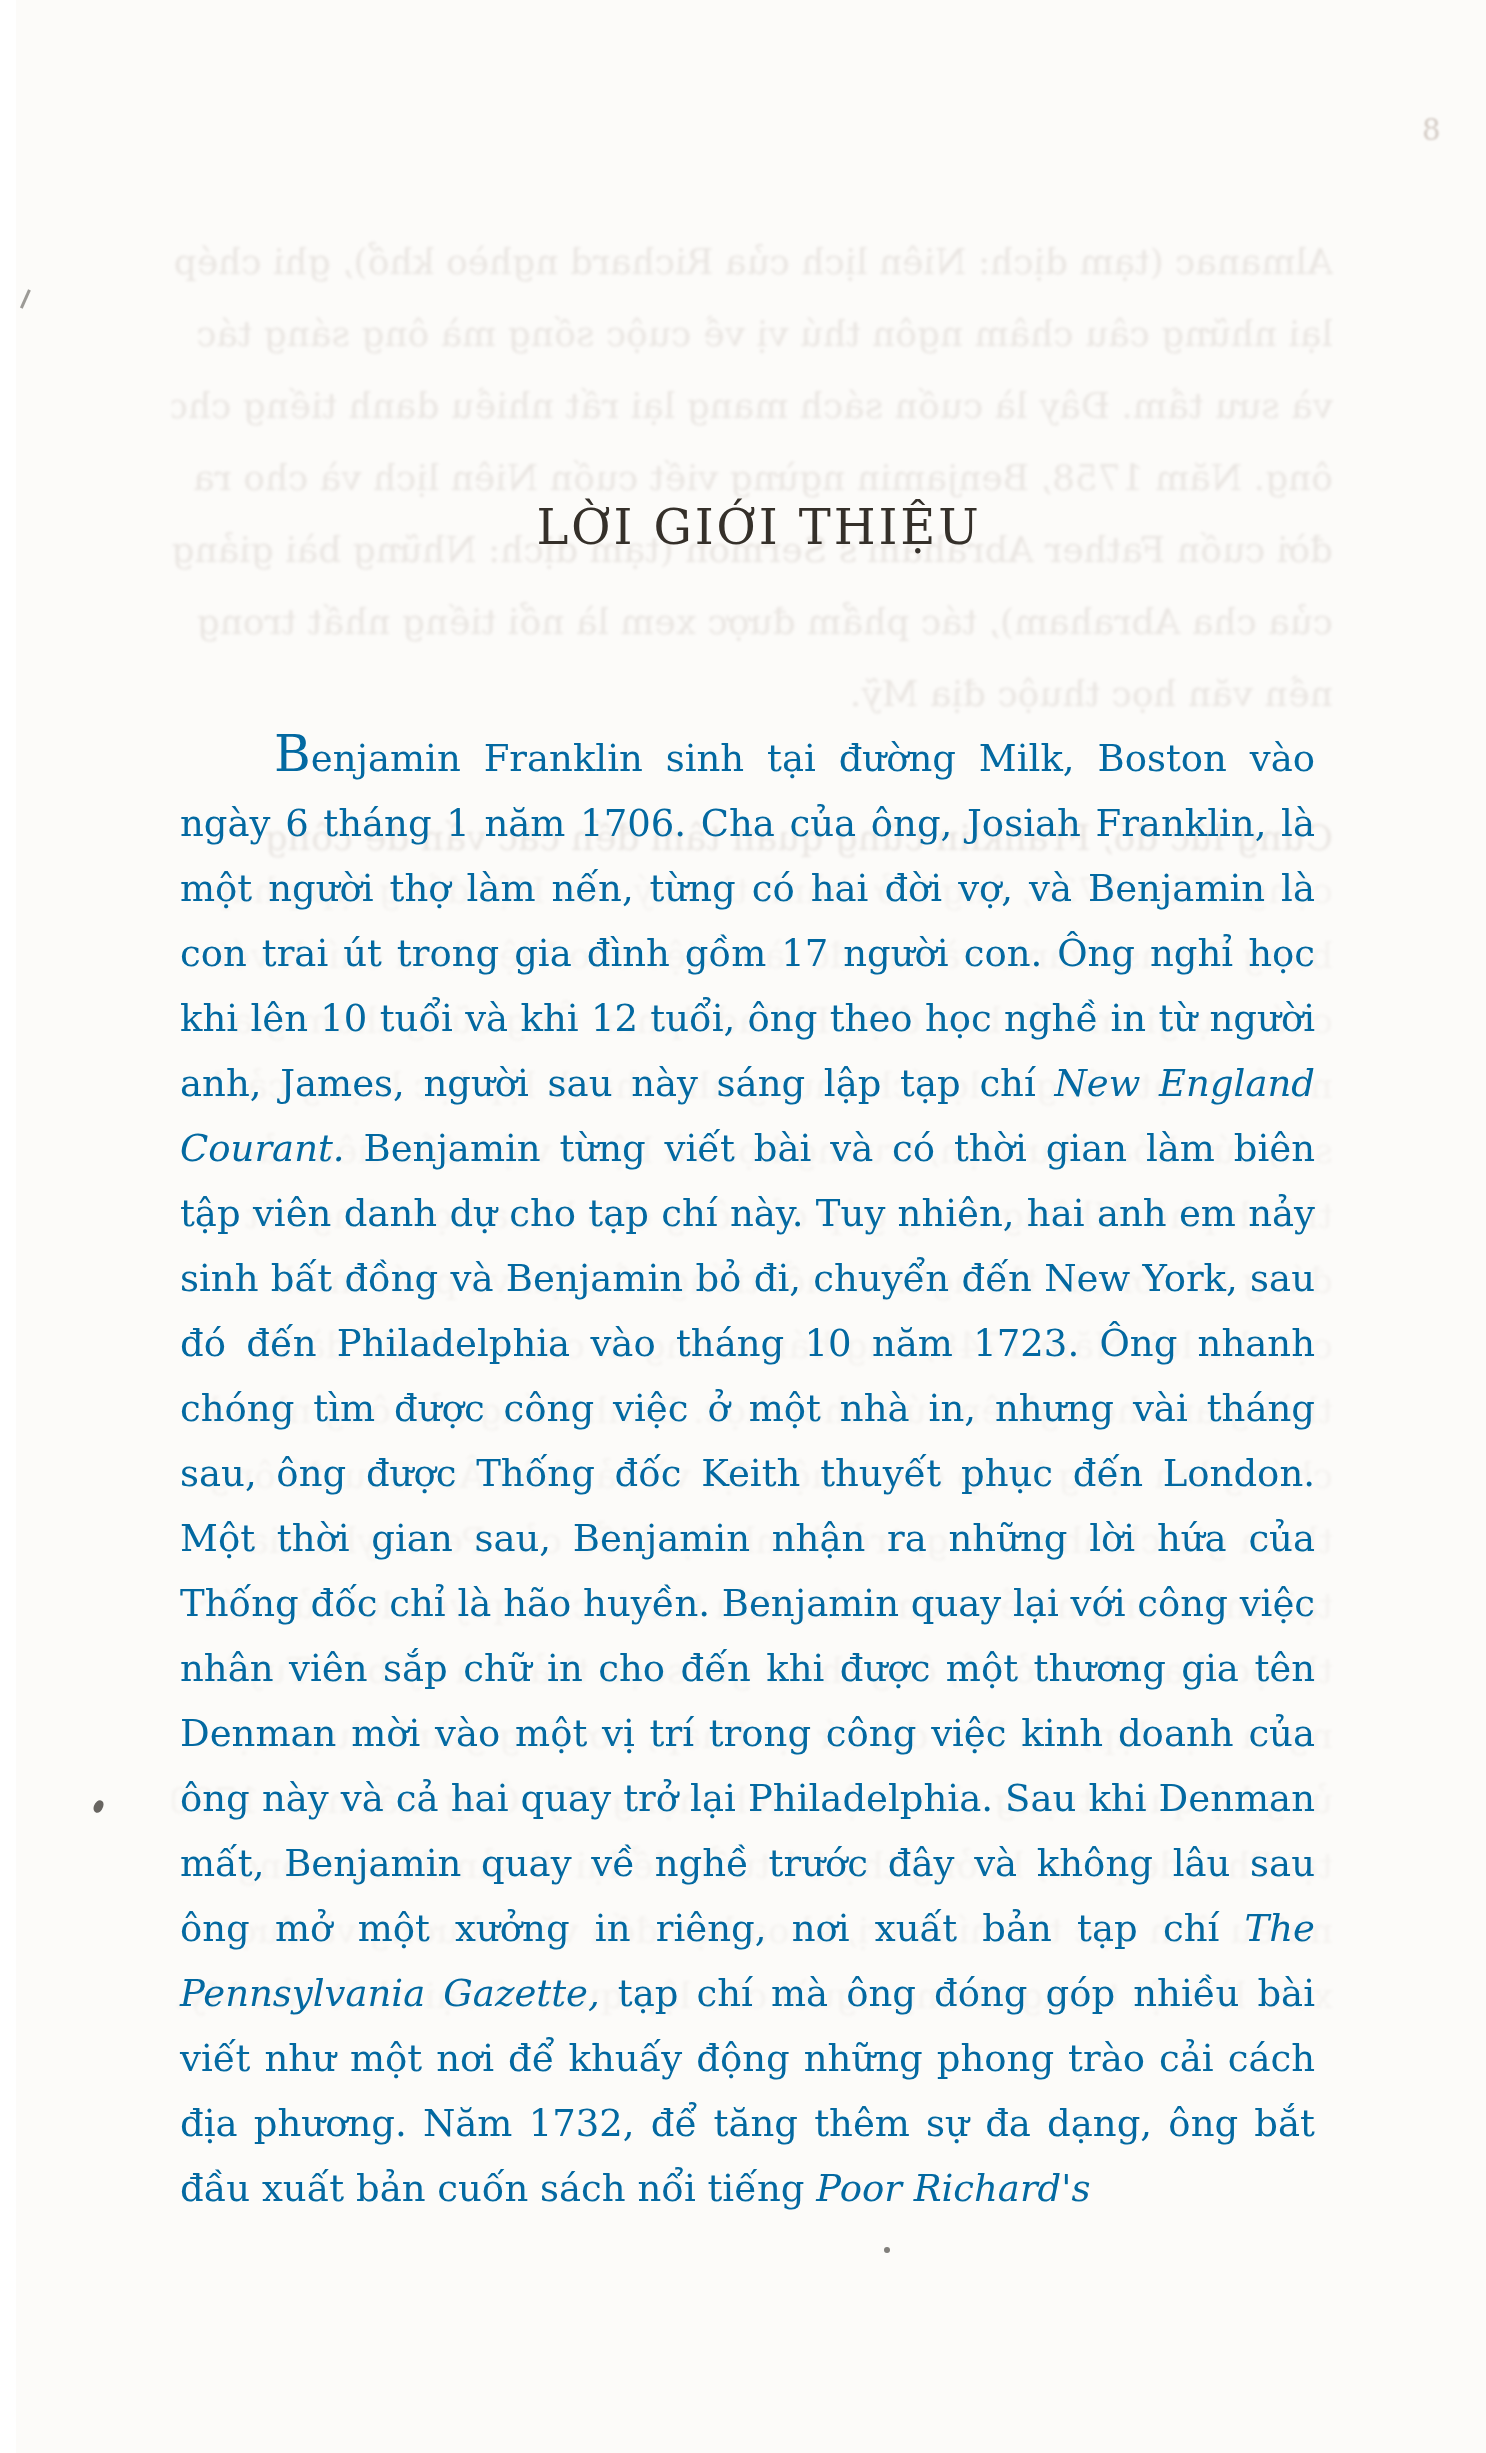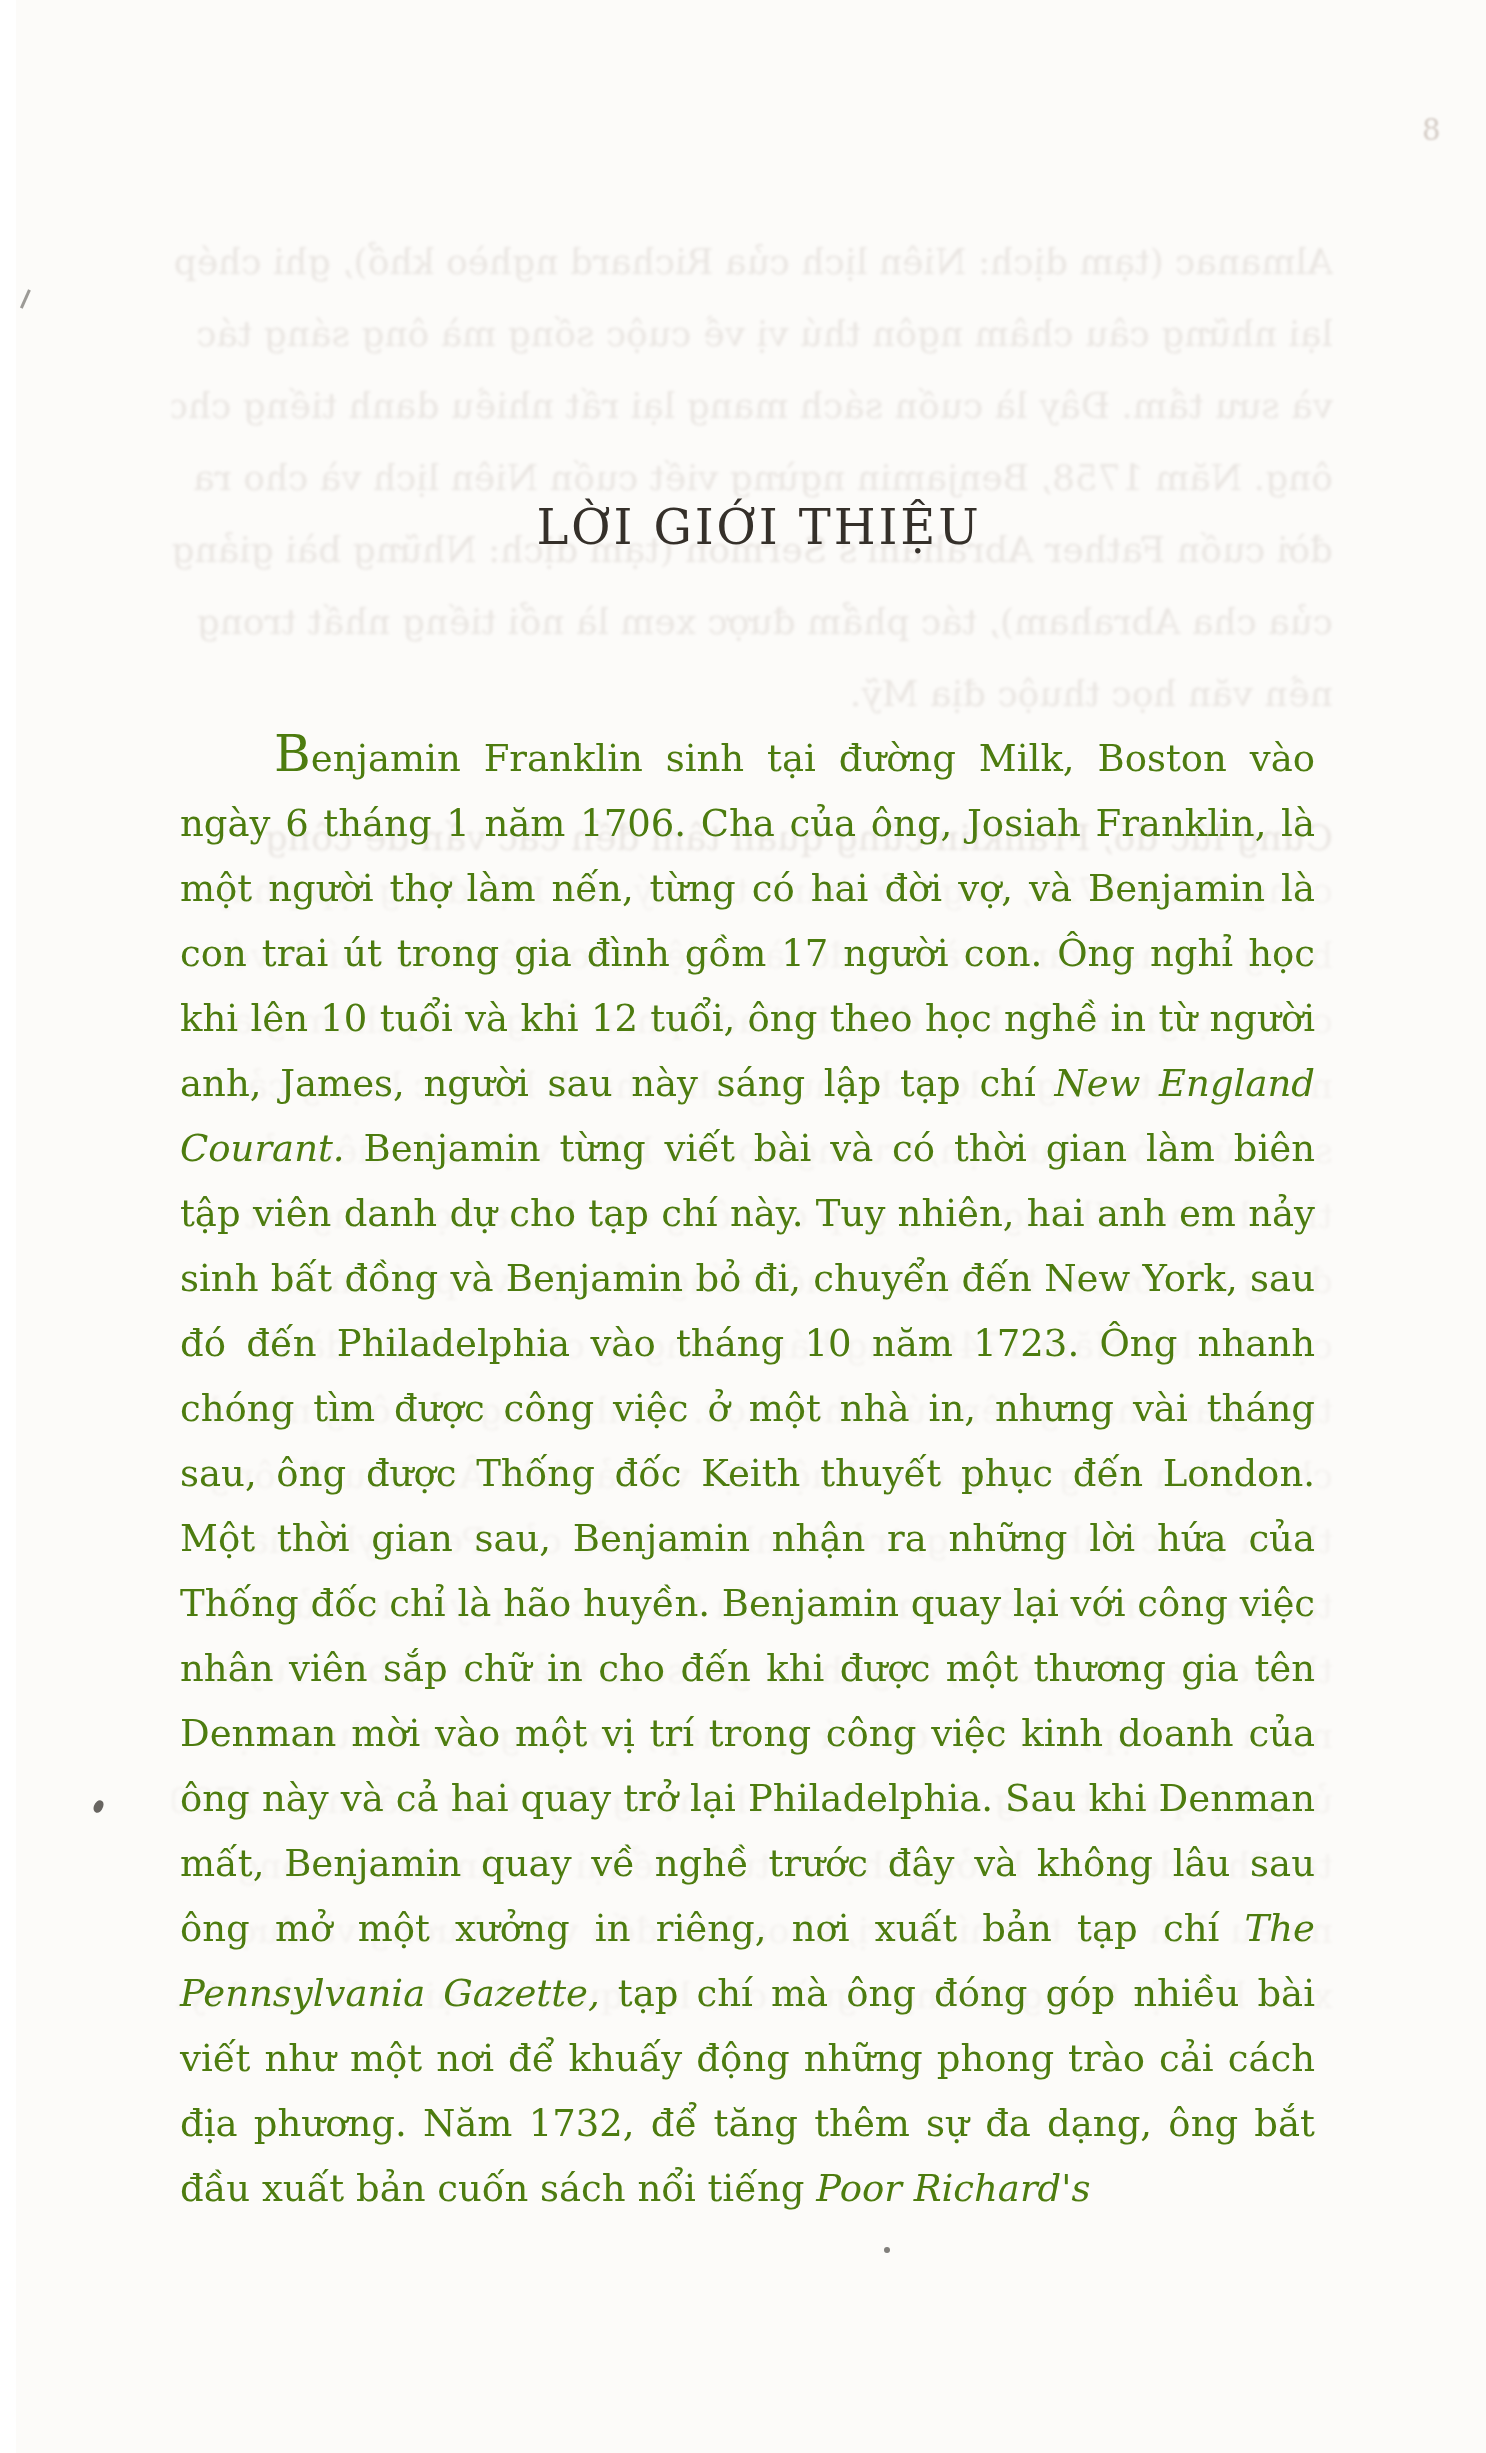--- a/index.html
+++ b/index.html
@@ -74,21 +74,21 @@
   .body-text {
     position: absolute;
     top: 726px;
     left: 164px;
     width: 1135px;
     margin: 0;
     font-size: 37px;
     line-height: 65px;
     text-align: justify;
     text-indent: 94px;
-    color: #4d7c0f;
+    color: #0369a1;
     z-index: 2;
   }
   .seg-initial {
     font-size: 50px;
     line-height: 0;
   }
   .seg-italic {
     font-style: italic;
   }
 

